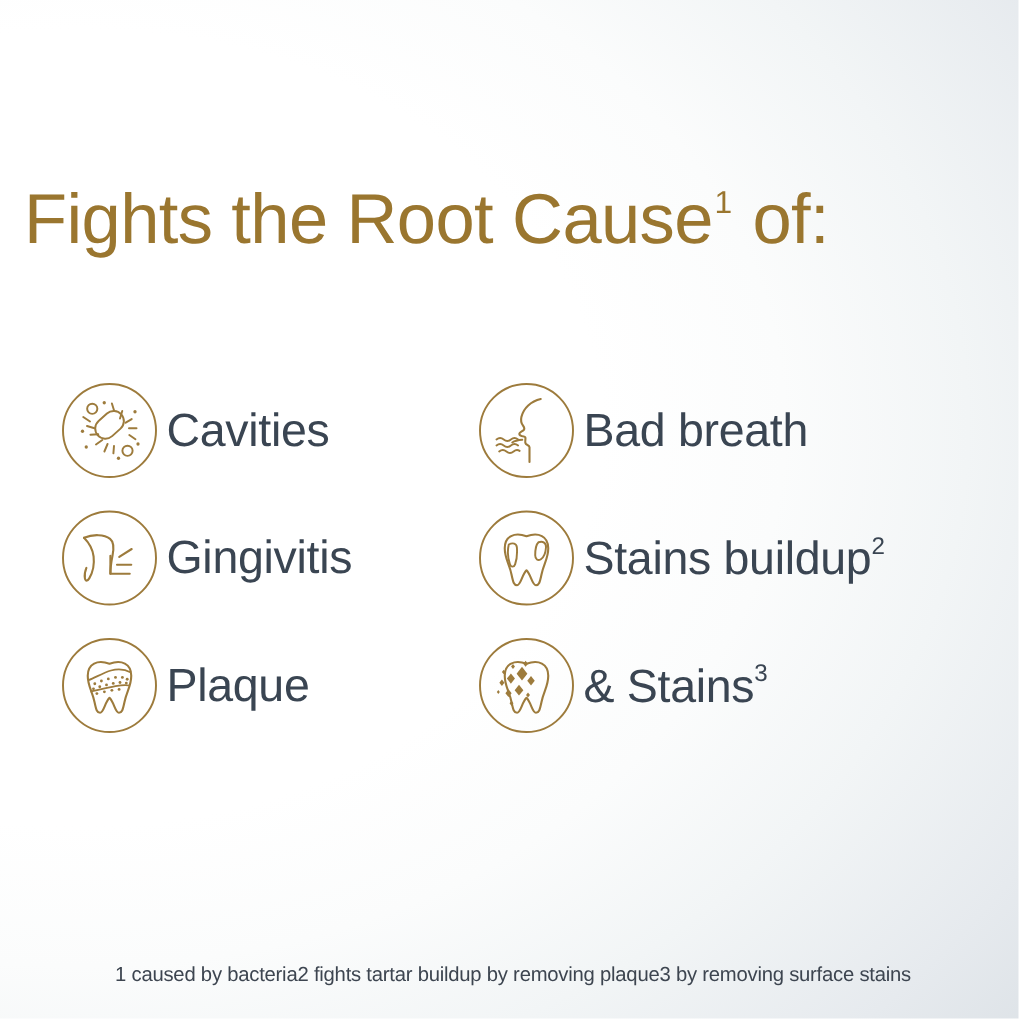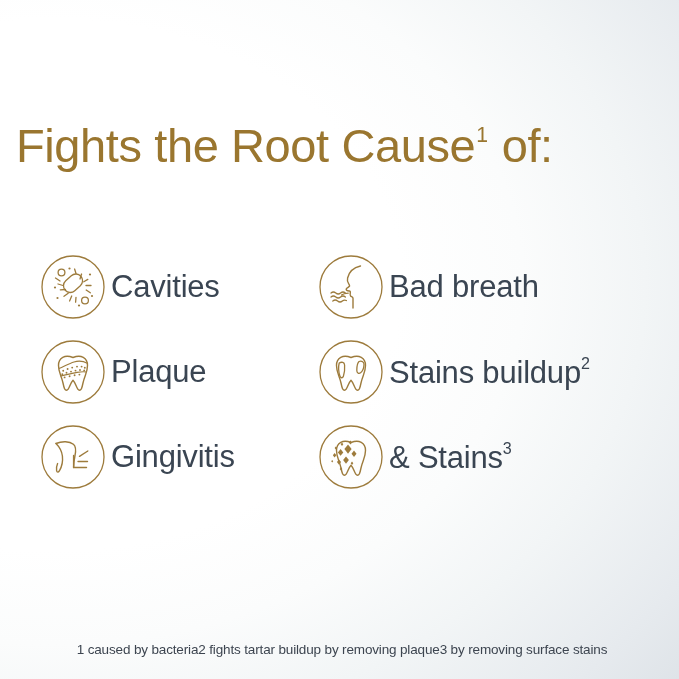--- a/index.html
+++ b/index.html
@@ -155,20 +155,40 @@
               <circle cx="15.0" cy="33.5" r="1.1"></circle>
               <circle cx="17.5" cy="44.0" r="1.1"></circle>
               <circle cx="50.0" cy="20.5" r="1.1"></circle>
               <circle cx="52.0" cy="42.0" r="1.1"></circle>
               <circle cx="39.0" cy="51.5" r="1.1"></circle>
             </g>
           </svg>
         </span>
         <span class="feature-label">
           <span>Cavities</span>
+        </span>
+      </div>
+
+      <div class="feature-row">
+        <span class="icon-badge">
+          <svg viewBox="0 0 66 66" xmlns="http://www.w3.org/2000/svg">
+            <circle cx="33" cy="33" r="31" fill="none" stroke="#9d7b3c" stroke-width="1.3"></circle>
+            <path d="M16.0 19.5 C22 17.0 29.5 17.2 33.4 20.2 C36.2 22.4 36.0 26.5 35.0 31.5
+                     C34.2 35.5 33.6 40.0 33.6 43.5" fill="none" stroke="#9d7b3c" stroke-width="1.4" stroke-linecap="round"></path>
+            <path d="M16.0 19.5 C19.5 23.0 21.8 27.0 22.4 32.0 C23.0 37.2 21.6 43.0 19.5 46.6
+                     C18.3 48.6 17.0 48.6 16.6 46.6 C16.2 44.5 16.8 41.5 17.6 39.6" fill="none" stroke="#9d7b3c" stroke-width="1.4" stroke-linecap="round"></path>
+            <path d="M33.6 31.5 L33.6 43.5 L46.5 43.5" fill="none" stroke="#9d7b3c" stroke-width="1.4" stroke-linecap="round" stroke-linejoin="round"></path>
+            <g stroke="#9d7b3c" stroke-width="1.4" fill="none" stroke-linecap="round">
+              <line x1="38.0" y1="37.5" x2="47.5" y2="37.5"></line>
+              <line x1="39.5" y1="32.3" x2="47.8" y2="27.0"></line>
+            </g>
+          </svg>
+        </span>
+        <span class="feature-label">
+          <span>Gingivitis</span>
         </span>
       </div>
 
       <div class="feature-row">
         <span class="icon-badge">
           <svg viewBox="0 0 66 66" xmlns="http://www.w3.org/2000/svg">
             <circle cx="33" cy="33" r="31" fill="none" stroke="#9d7b3c" stroke-width="1.3"></circle>
             <path d="M18.5 26.5 C18.5 18.5 25 15.5 33 18.5 C41 15.5 47.5 18.5 47.5 26.5
                      C47.5 33.5 44.5 36.5 43 44 C41.8 49.6 41.3 51.2 39.3 51.2
                      C36.8 51.2 36.0 44.0 33 41.2 C30 44.0 29.2 51.2 26.7 51.2
@@ -193,40 +213,20 @@
               <circle cx="34.6" cy="36.2" r="0.95"></circle>
                 <circle cx="39.4" cy="35.6" r="0.95"></circle>
             </g>
           </svg>
         </span>
         <span class="feature-label">
           <span>Plaque</span>
         </span>
       </div>
 
-      <div class="feature-row">
-        <span class="icon-badge">
-          <svg viewBox="0 0 66 66" xmlns="http://www.w3.org/2000/svg">
-            <circle cx="33" cy="33" r="31" fill="none" stroke="#9d7b3c" stroke-width="1.3"></circle>
-            <path d="M16.0 19.5 C22 17.0 29.5 17.2 33.4 20.2 C36.2 22.4 36.0 26.5 35.0 31.5
-                     C34.2 35.5 33.6 40.0 33.6 43.5" fill="none" stroke="#9d7b3c" stroke-width="1.4" stroke-linecap="round"></path>
-            <path d="M16.0 19.5 C19.5 23.0 21.8 27.0 22.4 32.0 C23.0 37.2 21.6 43.0 19.5 46.6
-                     C18.3 48.6 17.0 48.6 16.6 46.6 C16.2 44.5 16.8 41.5 17.6 39.6" fill="none" stroke="#9d7b3c" stroke-width="1.4" stroke-linecap="round"></path>
-            <path d="M33.6 31.5 L33.6 43.5 L46.5 43.5" fill="none" stroke="#9d7b3c" stroke-width="1.4" stroke-linecap="round" stroke-linejoin="round"></path>
-            <g stroke="#9d7b3c" stroke-width="1.4" fill="none" stroke-linecap="round">
-              <line x1="38.0" y1="37.5" x2="47.5" y2="37.5"></line>
-              <line x1="39.5" y1="32.3" x2="47.8" y2="27.0"></line>
-            </g>
-          </svg>
-        </span>
-        <span class="feature-label">
-          <span>Gingivitis</span>
-        </span>
-      </div>
-
     </div>
 
     <div class="feature-col col-right">
 
       <div class="feature-row">
         <span class="icon-badge">
           <svg viewBox="0 0 66 66" xmlns="http://www.w3.org/2000/svg">
             <circle cx="33" cy="33" r="31" fill="none" stroke="#9d7b3c" stroke-width="1.3"></circle>
             <path d="M42.5 12.0 C36.0 13.5 31.0 18.0 29.6 24.0 C29.0 26.6 29.4 28.0 30.6 29.6
                      C31.6 31.0 32.0 31.8 31.2 32.6 C30.2 33.6 28.2 34.0 28.2 35.2

